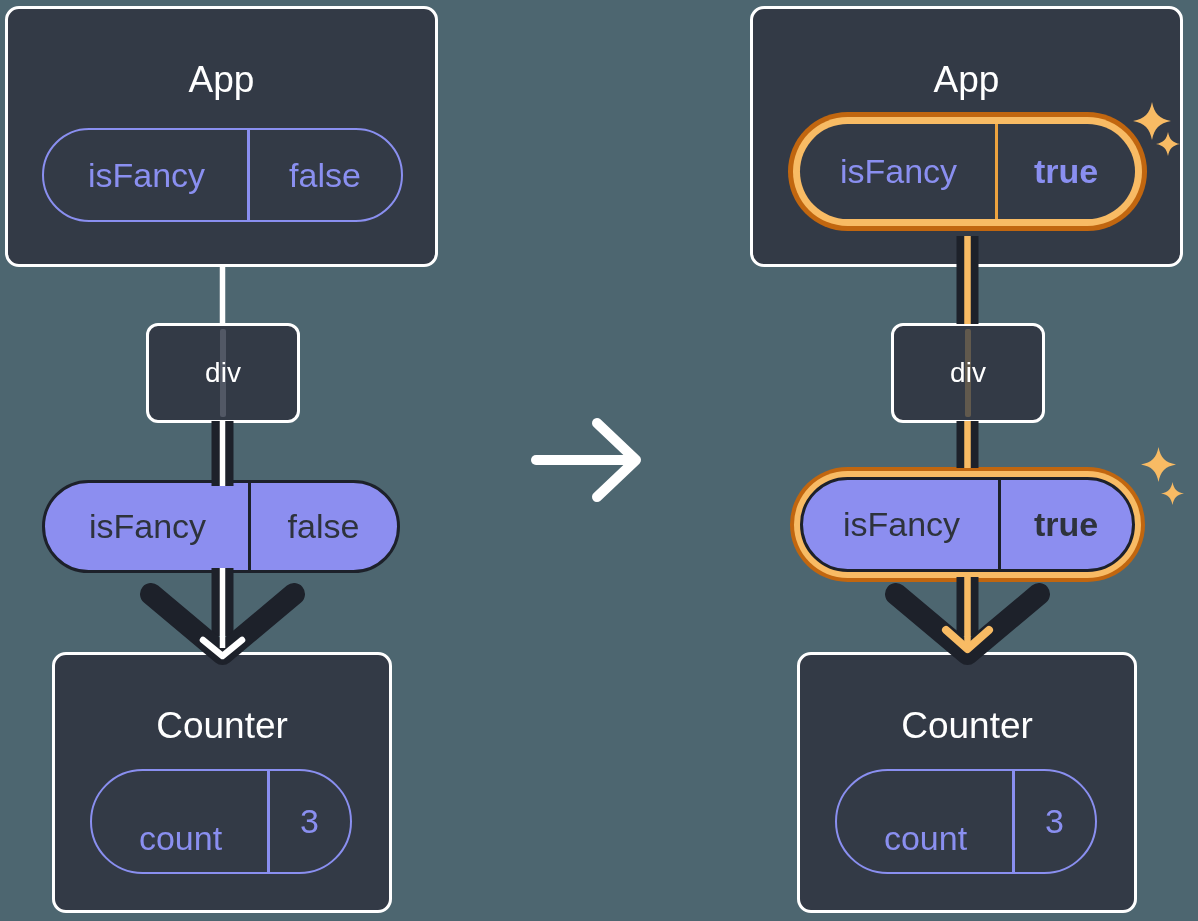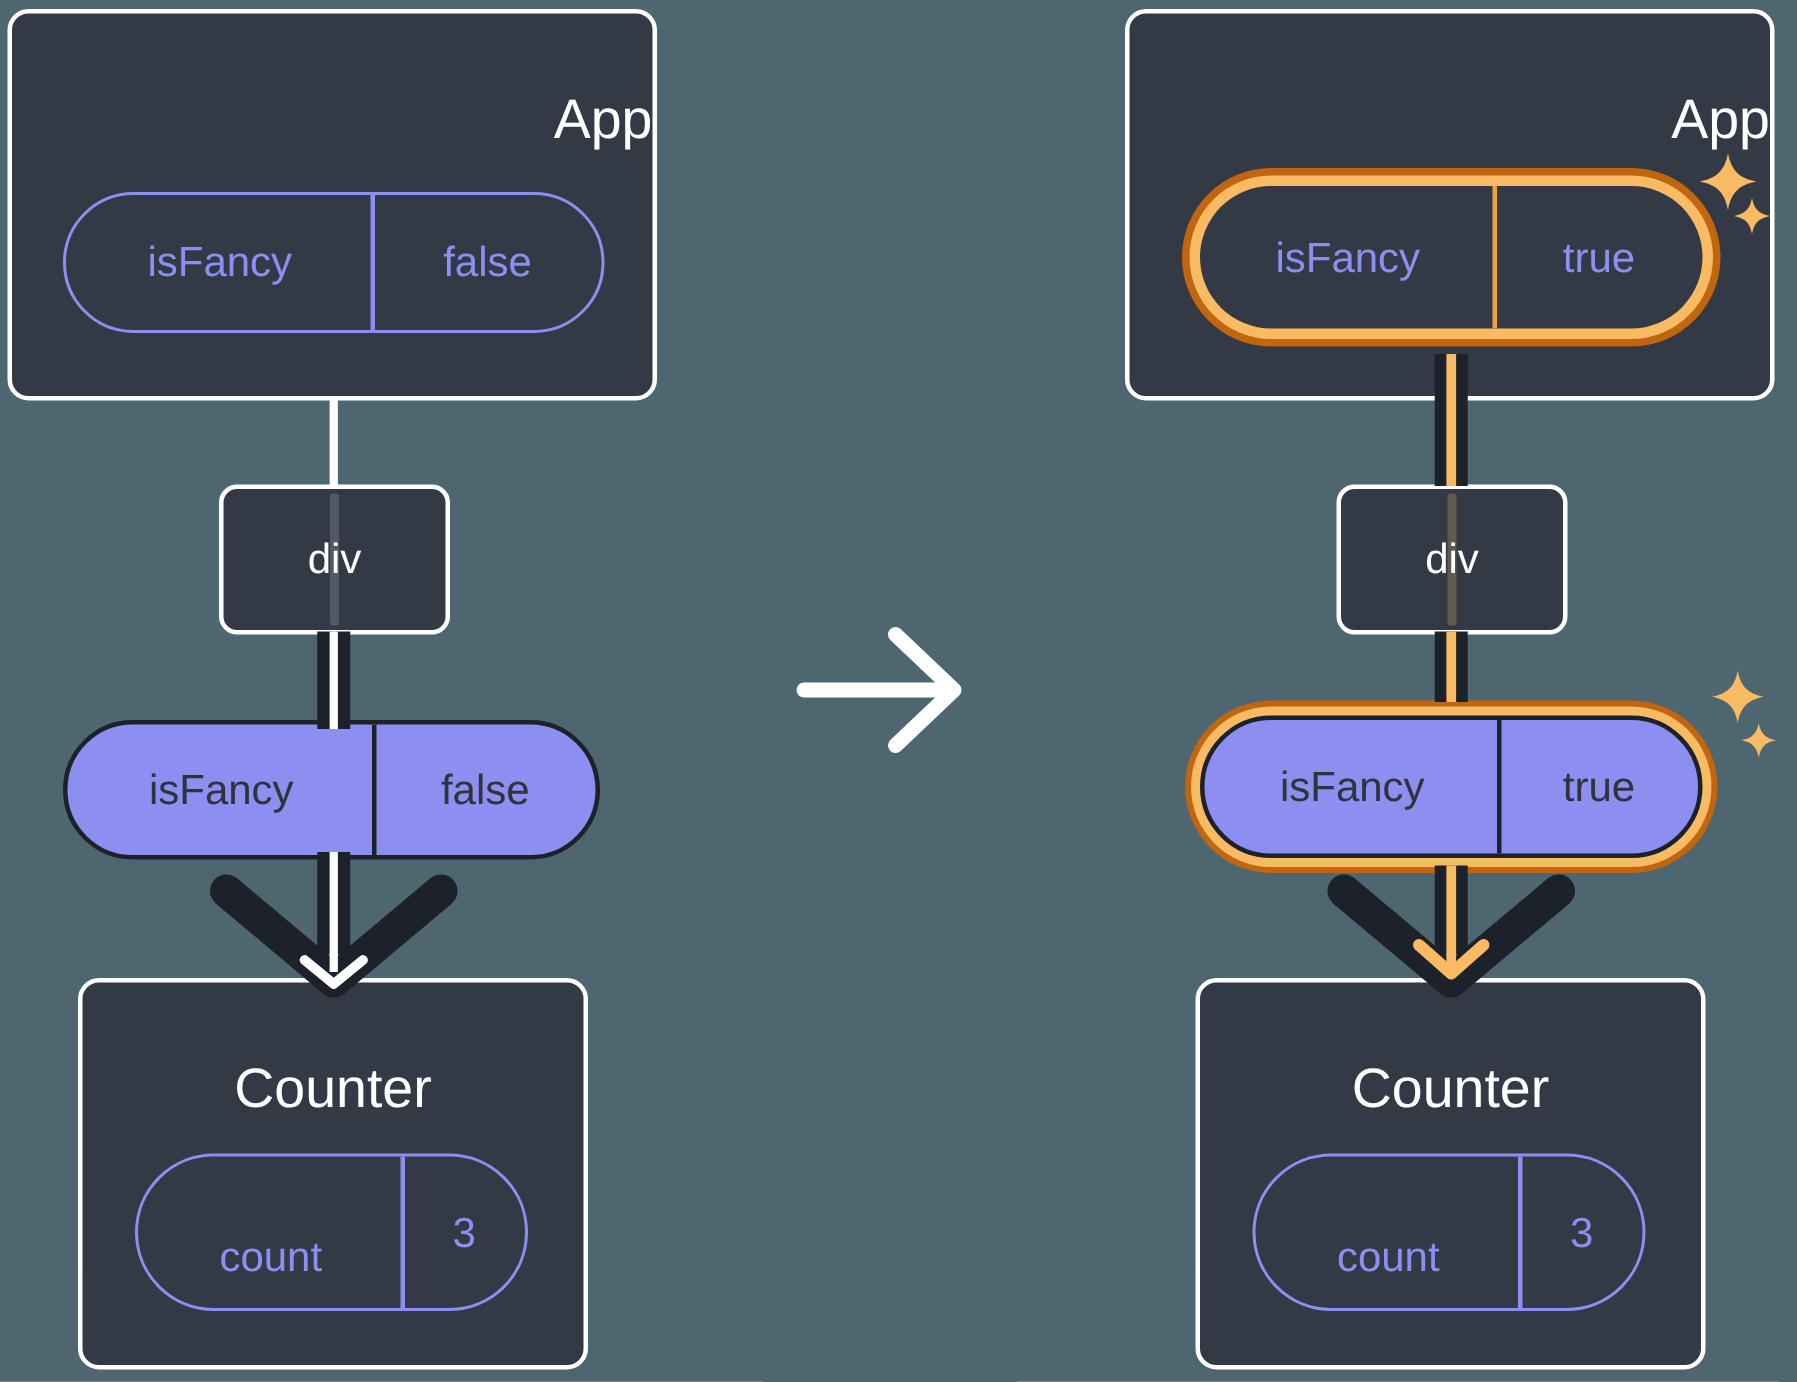--- a/index.html
+++ b/index.html
@@ -7,36 +7,36 @@
     position:relative;width:1198px;height:921px;
     background:#4d6670;overflow:hidden;
     font-family:"Liberation Sans",sans-serif;
     -webkit-font-smoothing:antialiased;
   }
   
   .card{position:absolute;background:#333a46;border:3.5px solid #ffffff;border-radius:14px;box-sizing:border-box;}
   .card .title{position:absolute;left:0;right:0;text-align:center;color:#ffffff;font-weight:500;}
   #app-before{left:5px;top:6px;width:433px;height:261px;}
   #app-after{left:750px;top:6px;width:433px;height:261px;}
-  #app-before .title,#app-after .title{top:50px;font-size:37px;text-align:right;}
+  #app-before .title,#app-after .title{top:50px;font-size:37px;}
   #div-before{left:146px;top:323px;width:154px;height:100px;border-radius:12px;}
   #div-after{left:891px;top:323px;width:154px;height:100px;border-radius:12px;}
   #div-before .title,#div-after .title{top:31px;font-size:28px;}
   #counter-before{left:52px;top:652px;width:340px;height:261px;}
   #counter-after{left:797px;top:652px;width:340px;height:261px;}
   #counter-before .title,#counter-after .title{top:50px;font-size:37px;}
   
   .ghost{position:absolute;left:50%;transform:translateX(-50%);top:3px;bottom:3px;width:6px;border-radius:2px;}
   .ghost.white{background:rgba(235,238,255,0.17);}
   .ghost.orange{background:rgba(248,187,100,0.24);}
   
   .pill{position:absolute;border-radius:999px;box-sizing:border-box;}
   .pill .divider{position:absolute;top:0;bottom:0;width:2.5px;}
-  .pill .cell{position:absolute;top:0;bottom:0;display:flex;align-items:center;justify-content:center;font-size:28px;}
-  .pill .cell.value.bold{font-weight:normal;}
+  .pill .cell{position:absolute;top:0;bottom:0;display:flex;align-items:center;justify-content:center;font-size:34px;}
+  .pill .cell.value.bold{font-weight:bold;}
   .outline-purple{border:2.5px solid #8a8ff0;color:#8a8ff0;background:transparent;}
   .outline-purple .divider{background:#8a8ff0;}
   #pill-app-before{left:42px;top:128px;width:361px;height:94px;}
   #pill-app-before .c1{left:0;width:205px;} #pill-app-before .c2{left:205px;right:0;}
   #pill-app-before .divider{left:203px;}
   #pill-app-after{
     left:800px;top:124px;width:335px;height:95px;background:#333a46;color:#8a8ff0;
     box-shadow:0 0 0 7px #f8bb64,0 0 0 12px #c1660f;
   }
   #pill-app-after .divider{left:195px;background:#eda33f;}

